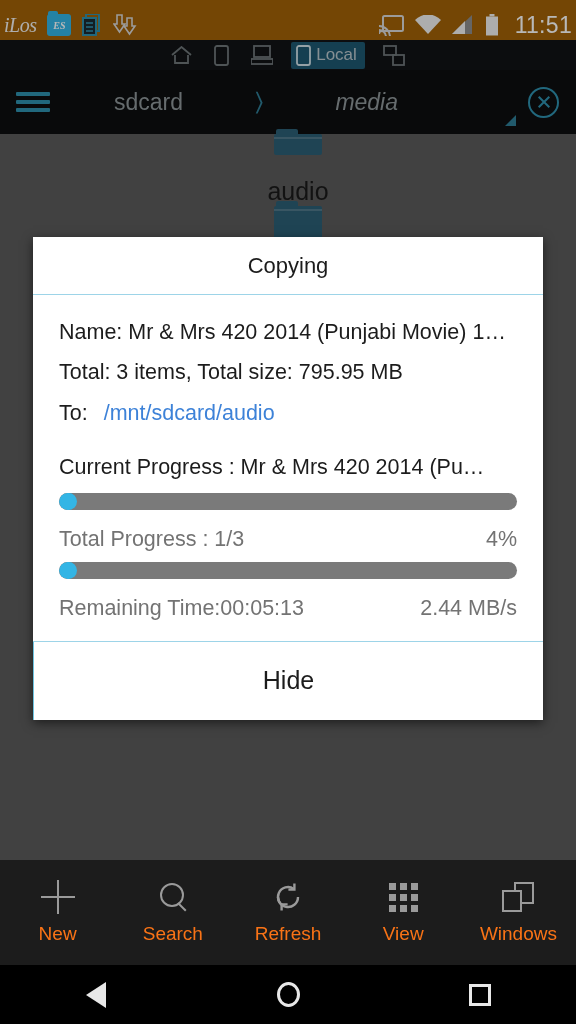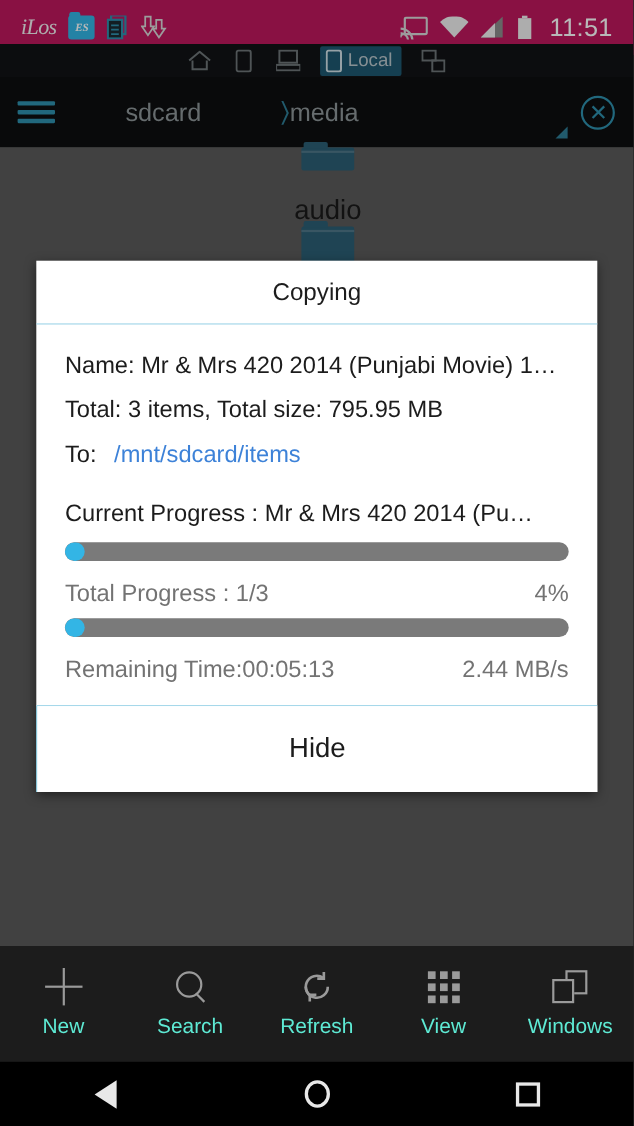--- a/index.html
+++ b/index.html
@@ -18,24 +18,24 @@
     height: 1024px;
     background: #575757;
     overflow: hidden;
   }
 
   
   #status-bar {
     position: absolute;
     top: 0; left: 0;
     width: 576px; height: 50px;
-    background: #be185d;
+    background: #a16207;
     display: flex;
     align-items: center;
-    padding: 0 19px;
+    padding: 0 4px;
   }
   .sb-left { display: flex; align-items: center; gap: 11px; }
   .sb-right { margin-left: auto; display: flex; align-items: center; gap: 11px; }
 
   .ilos-logo {
     color: #f2f2f2;
     font-family: "Liberation Serif", serif;
     font-style: italic;
     font-size: 20px;
     letter-spacing: -0.5px;
@@ -257,21 +257,21 @@
     background: #1c1c1c;
     display: flex;
     align-items: center;
   }
   .tb-item {
     flex: 1;
     display: flex; flex-direction: column;
     align-items: center; justify-content: center;
     gap: 9px;
   }
-  .tb-label { color: #5eead4; font-size: 19px; }
+  .tb-label { color: #f97316; font-size: 19px; }
   .tb-ico { height: 34px; display: flex; align-items: center; justify-content: center; }
 
   .ico-plus { position: relative; width: 34px; height: 34px; }
   .ico-plus::before, .ico-plus::after {
     content: ""; position: absolute; background: #9a9a9a;
   }
   .ico-plus::before { left: 0; top: 16px; width: 34px; height: 2px; }
   .ico-plus::after  { top: 0; left: 16px; width: 2px; height: 34px; }
 
   .ico-search { position: relative; width: 30px; height: 30px; }
@@ -421,21 +421,21 @@
   </div>
 
   <div id="path-bar">
     <div id="menu-icon">
         <i></i>
         <i></i>
         <i></i>
       </div>
     <span class="crumb" style="margin-left:64px;">sdcard</span>
     <span class="crumb-sep" style="margin-left:72px;">〉</span>
-    <span class="crumb" style="">media</span>
+    <span class="crumb" style="margin-left:72px;font-style:italic;">media</span>
     <div id="sort-tri"></div>
     <div id="close-circle"></div>
   </div>
 
   <div id="file-list">
     <div class="file-row">
       <span class="folder-ico"></span>
       <span class="file-name">audio</span>
     </div>
     <div class="file-row">
@@ -449,21 +449,21 @@
   <div id="dialog">
     <div id="dialog-title">Copying</div>
     <div class="hr-blue"></div>
 
     <div id="dialog-body">
       <div class="body-line">Name: Mr &amp; Mrs 420 2014 (Punjabi Movie) 1…</div>
       <div class="body-line">Total: 3 items, Total size: 795.95 MB</div>
 
       <div class="to-row">
         <span class="to-label">To:</span>
-        <span class="to-path">/mnt/sdcard/items</span>
+        <span class="to-path">/mnt/sdcard/audio</span>
       </div>
 
       <div class="body-line cur-prog">Current Progress : Mr &amp; Mrs 420 2014 (Pu…</div>
       <div class="bar-track">
         <div class="bar-fill" id="cur-fill" style="width: 4%;"></div>
       </div>
 
       <div class="stat-row">
         <span>Total Progress : 1/3</span>
         <span>4%</span>

